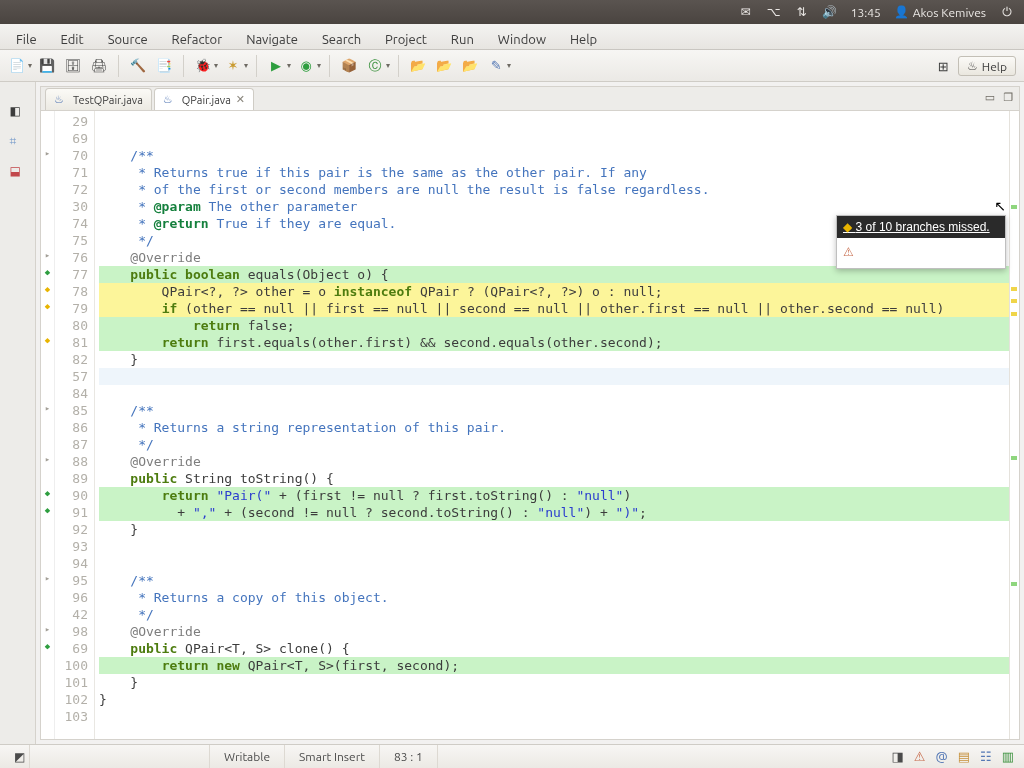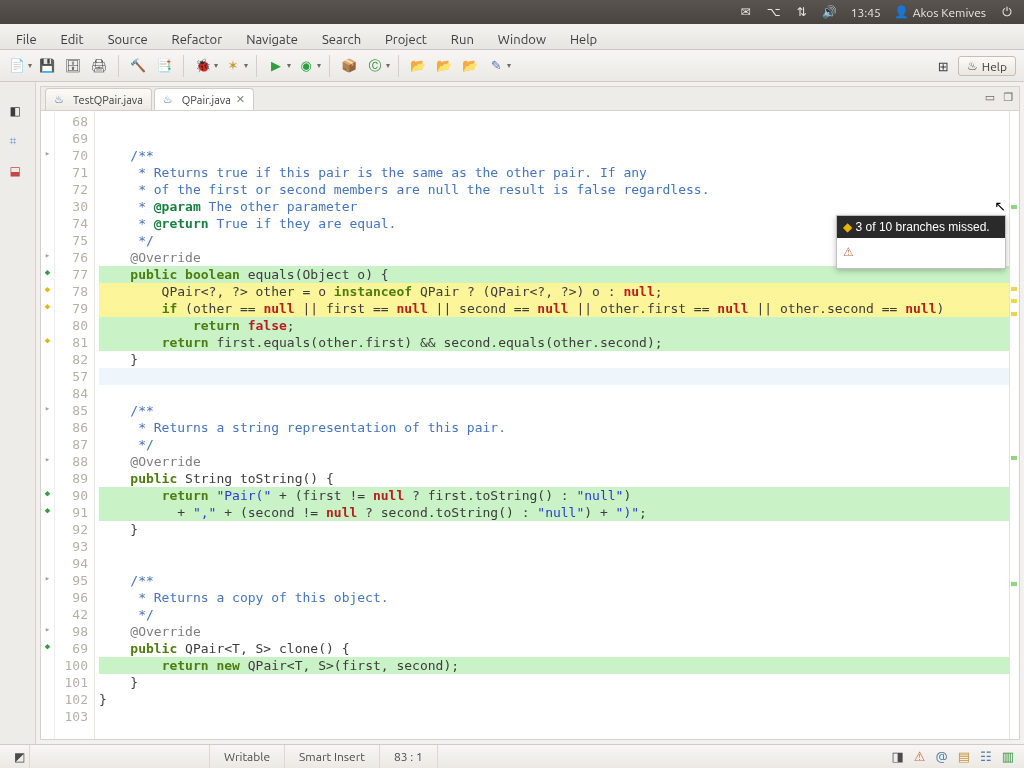--- a/index.html
+++ b/index.html
@@ -39,24 +39,24 @@
   .mk-t::before{ content:"▸"; color:#a39f97;}
   .hl-g{ background:#c9f3c6;}
   .hl-y{ background:#fcf59a;}
   .hl-cur{ background:#eef5fb;}
   
   .kw{ color:#4d7c0f; font-weight:bold;}
   .ann{ color:#7d7d7d;}
   .cmt{ color:#4474bd;}
   .tag{ color:#15803d; font-weight:bold;}
   .str{ color:#2a3ccf;}
-  .lit{ color:#b91c1c; font-weight:bold;}
+  .lit{ color:#404040; font-weight:normal;}
   
   .hover{ position:absolute; right:18px; top:215px; width:170px; border:1px solid #bfbfbf; background:#fff; box-shadow:0 2px 6px rgba(0,0,0,0.25); font-family:sans-serif;}
-  .hover .hdr{ background:#2a2a2a; color:#fff; font-size:12px; padding:4px 6px;}
+  .hover .hdr{ background:#2a2a2a; color:#fff; font-size:12px; padding:4px 6px;text-decoration:underline;}
   .hover .hdr::before{ content:"◆ "; color:#e8b400;}
   .hover .body{ height:30px; padding:6px;}
   .cursor{ position:absolute; right:18px; top:198px; font-size:14px; color:#000;}
   .rover{ width:10px; background:#fff; border-left:1px solid #e5e2dc; position:relative;}
   .rover .ym{ position:absolute; left:1px; width:6px; height:4px;}
   
   .statusbar{ position:absolute; left:0; right:0; bottom:0; height:24px; background:linear-gradient(#f7f6f4,#ece9e4); border-top:1px solid #cfccc6; display:flex; align-items:center; font-size:12px; color:#4b4b4b;}
   .statusbar .cell{ padding:0 14px; border-right:1px solid #ddd9d2; height:100%; display:flex; align-items:center;}
   .statusbar .sicons{ margin-left:auto; display:flex; gap:10px; padding-right:10px;}
   .statusbar .sicons span{ font-size:13px;}
@@ -186,21 +186,21 @@
           <div class="mrow"></div>
           <div class="mrow"></div>
           <div class="mrow mk-t"></div>
           <div class="mrow mk-g"></div>
           <div class="mrow"></div>
           <div class="mrow"></div>
           <div class="mrow"></div>
           <div class="mrow"></div>
         </div>
       <div class="lnums" id="lnums">
-          <div>68</div>
+          <div>29</div>
           <div>69</div>
           <div>70</div>
           <div>71</div>
           <div>72</div>
           <div>30</div>
           <div>74</div>
           <div>75</div>
           <div>76</div>
           <div>77</div>
           <div>78</div>

